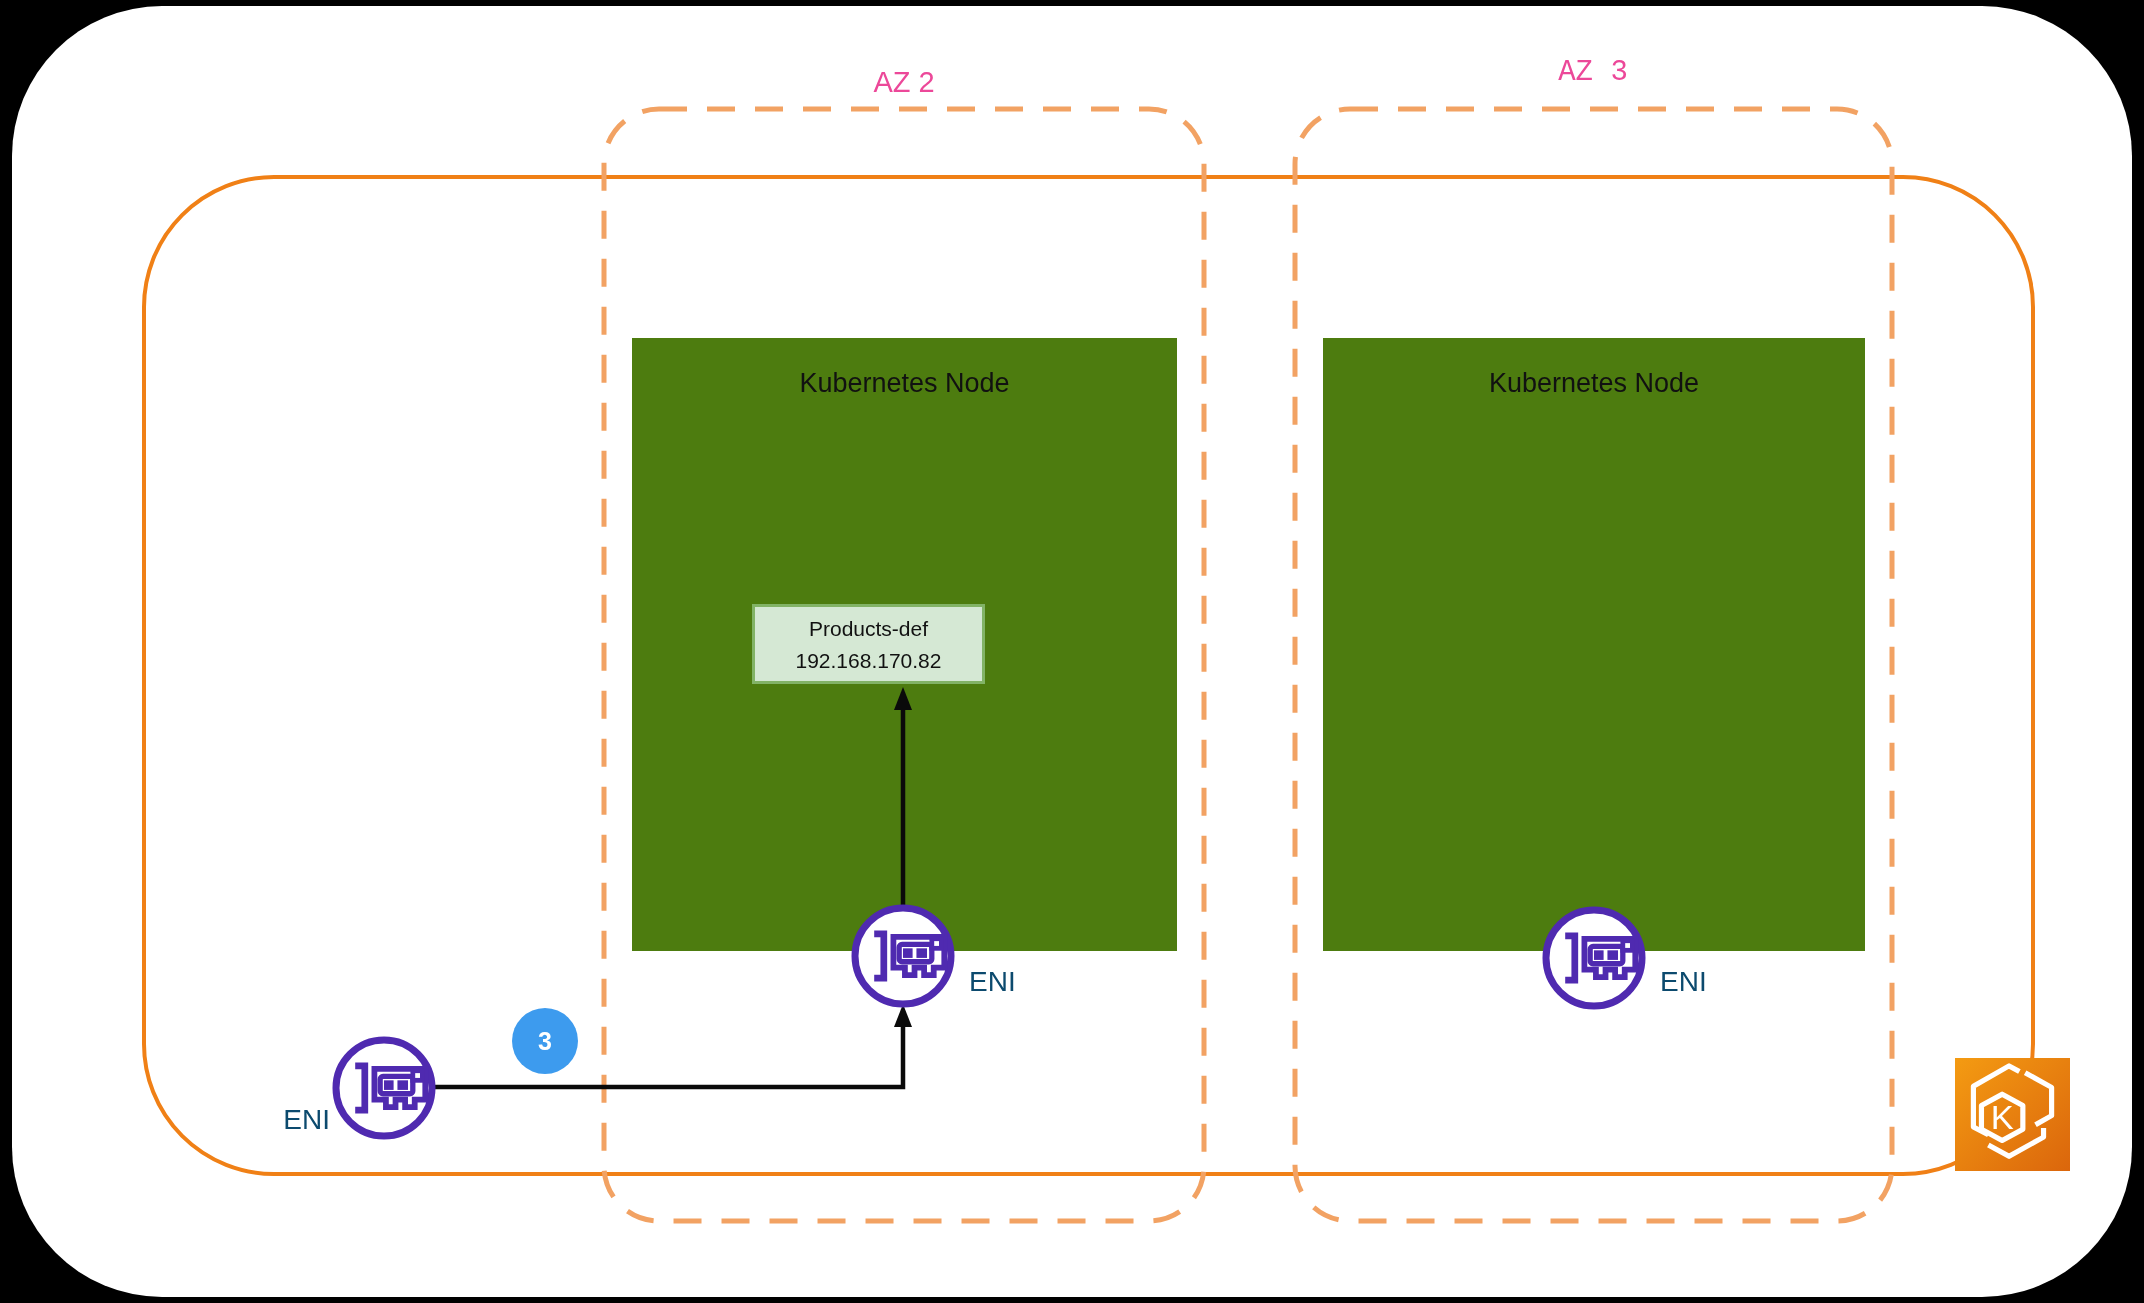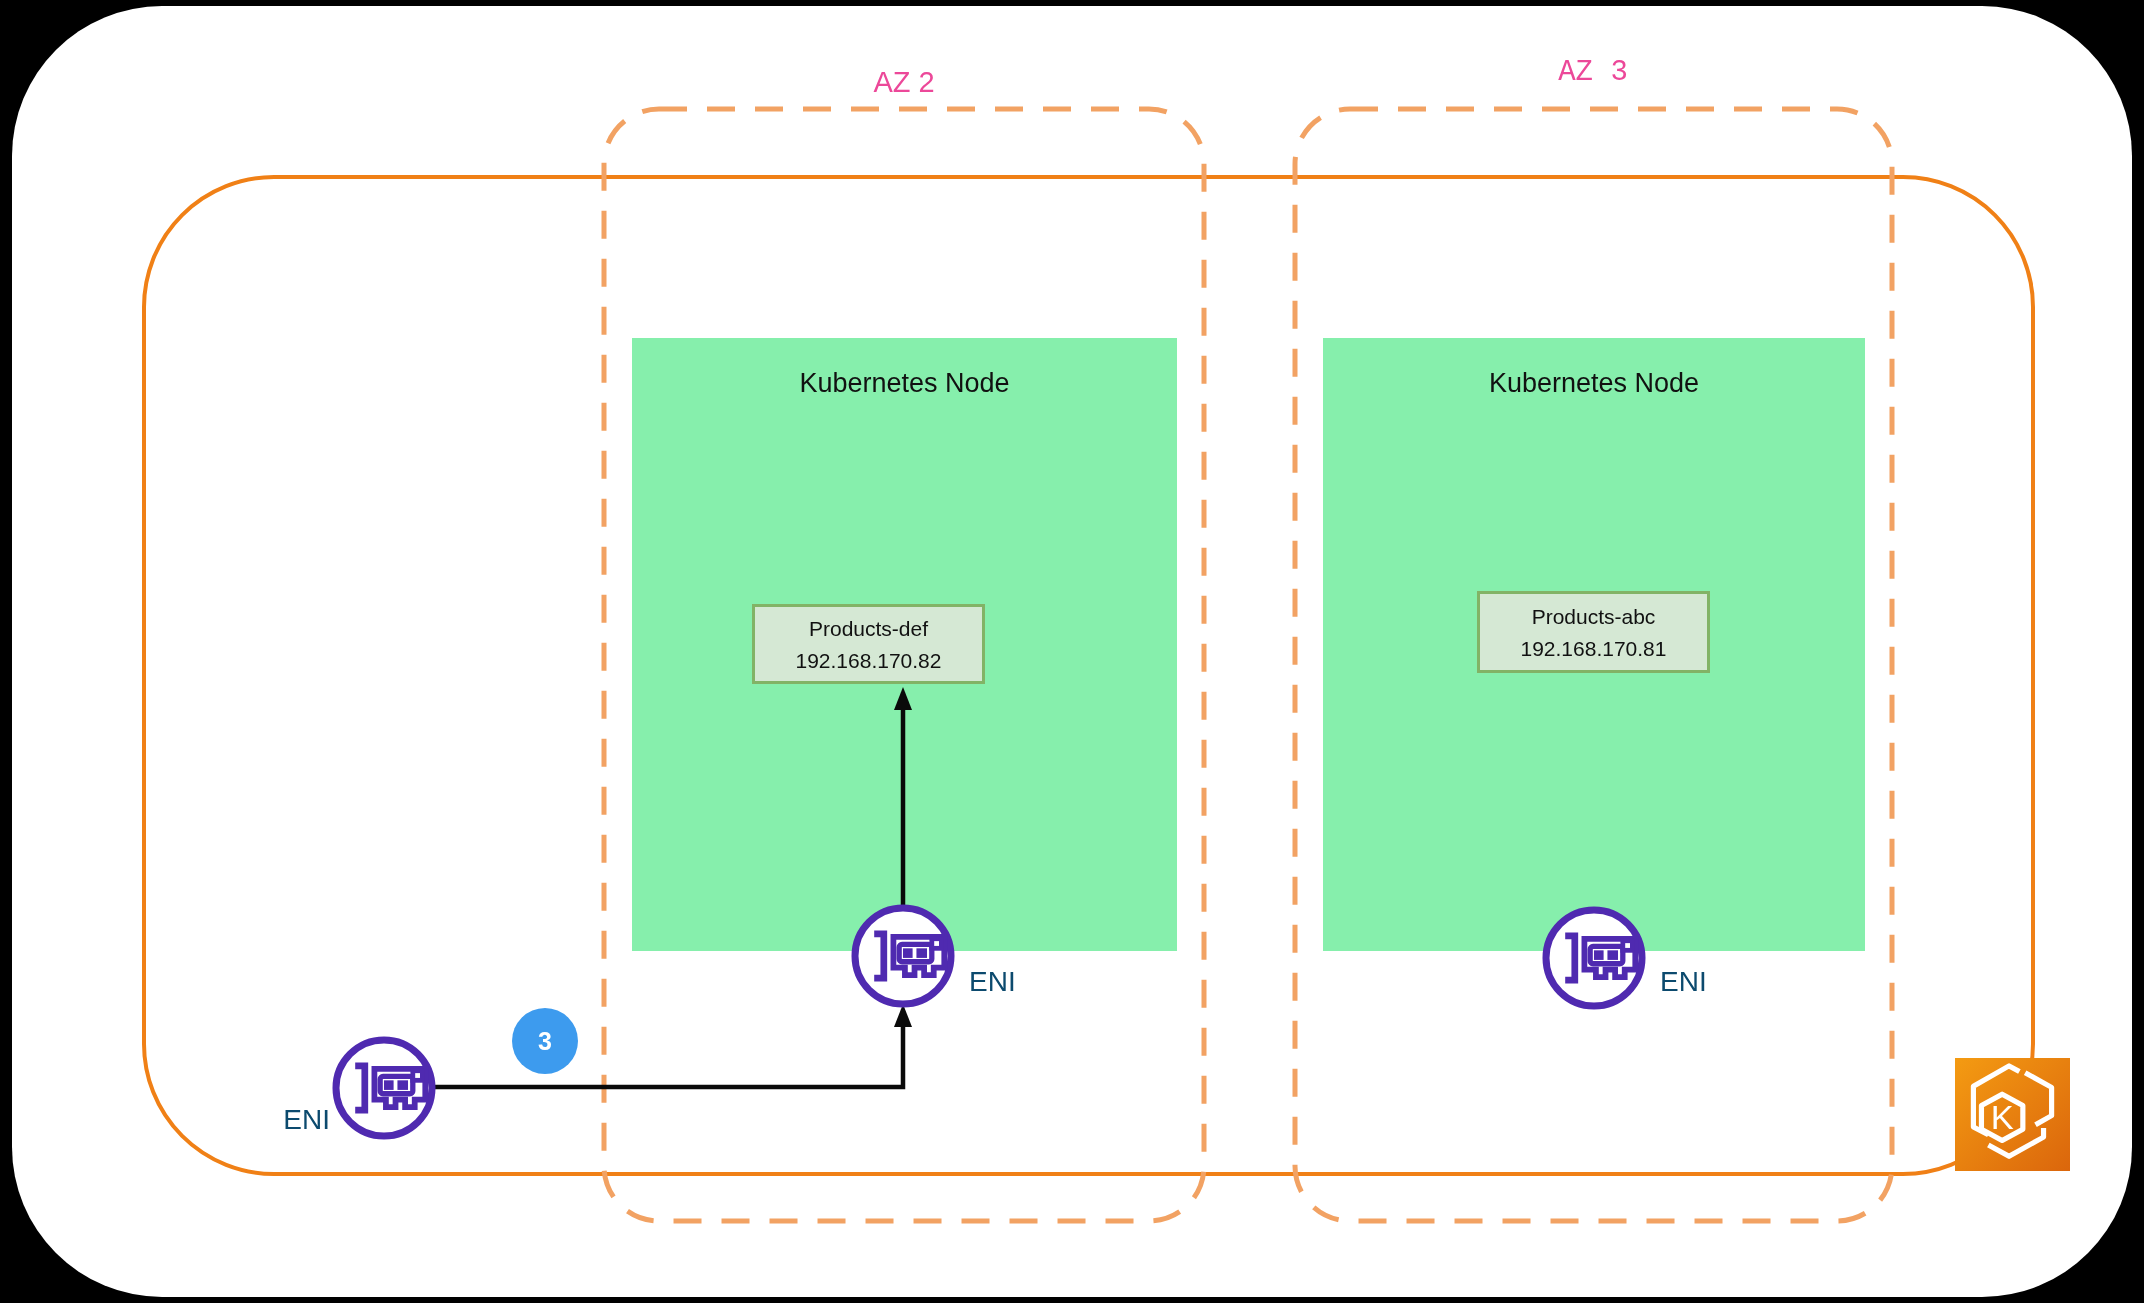--- a/index.html
+++ b/index.html
@@ -3,21 +3,21 @@
 <meta charset="utf-8">
 <style>
   html,body{margin:0;padding:0;background:#000;}
   .stage{position:relative;width:2144px;height:1303px;background:#000;overflow:hidden;
          font-family:"Liberation Sans",sans-serif;}
   .canvas{position:absolute;left:12px;top:6px;right:12px;bottom:6px;
           background:#ffffff;border-radius:150px;}
   .layer-boxes,.layer-labels{position:absolute;inset:0;}
   svg.diagram{position:absolute;left:0;top:0;width:2144px;height:1303px;}
 
-  .node-box{position:absolute;background:#86efac;}
+  .node-box{position:absolute;background:#4d7c0f;}
   .node-box .node-title{position:absolute;top:30px;left:0;right:0;text-align:center;
           font-size:27px;color:#111;}
   .az-label{position:absolute;font-size:29px;color:#ec4899;text-align:center;width:220px;}
   .pod-box{position:absolute;width:233px;background:#d5e8d4;border:3px solid #82b366;
           box-sizing:border-box;display:flex;flex-direction:column;justify-content:center;
           align-items:center;gap:11px;}
   .pod-box div{font-size:21px;color:#111;line-height:1;}
   .eni-label{position:absolute;font-size:28px;color:#0c4a6e;}
   .badge{position:absolute;left:500px;top:1002px;width:66px;height:66px;border-radius:50%;
           background:#3d9bee;color:#fff;font-size:25px;font-weight:bold;
@@ -110,24 +110,20 @@
     </svg>
 
     <div class="layer-labels">
       <div class="az-label" style="left:782px;top:60px;">AZ 2</div>
       <div class="az-label" style="left:1471px;top:50px;font-family:Liberation Mono, monospace;">AZ 3</div>
 
       <div class="pod-box" style="left:740px;top:598px;height:80px;">
         <div>Products-def</div>
         <div>192.168.170.82</div>
       </div>
-      <div class="pod-box" style="left:1465px;top:585px;height:82px;">
-        <div>Products-abc</div>
-        <div>192.168.170.81</div>
-      </div>
 
       <div class="eni-label" style="left:200px;top:1098px;width:118px;text-align:right;">ENI</div>
       <div class="eni-label" style="left:957px;top:960px;">ENI</div>
       <div class="eni-label" style="left:1648px;top:960px;">ENI</div>
 
       <div class="badge">3</div>
     </div>
 
   </div>
 </div>

